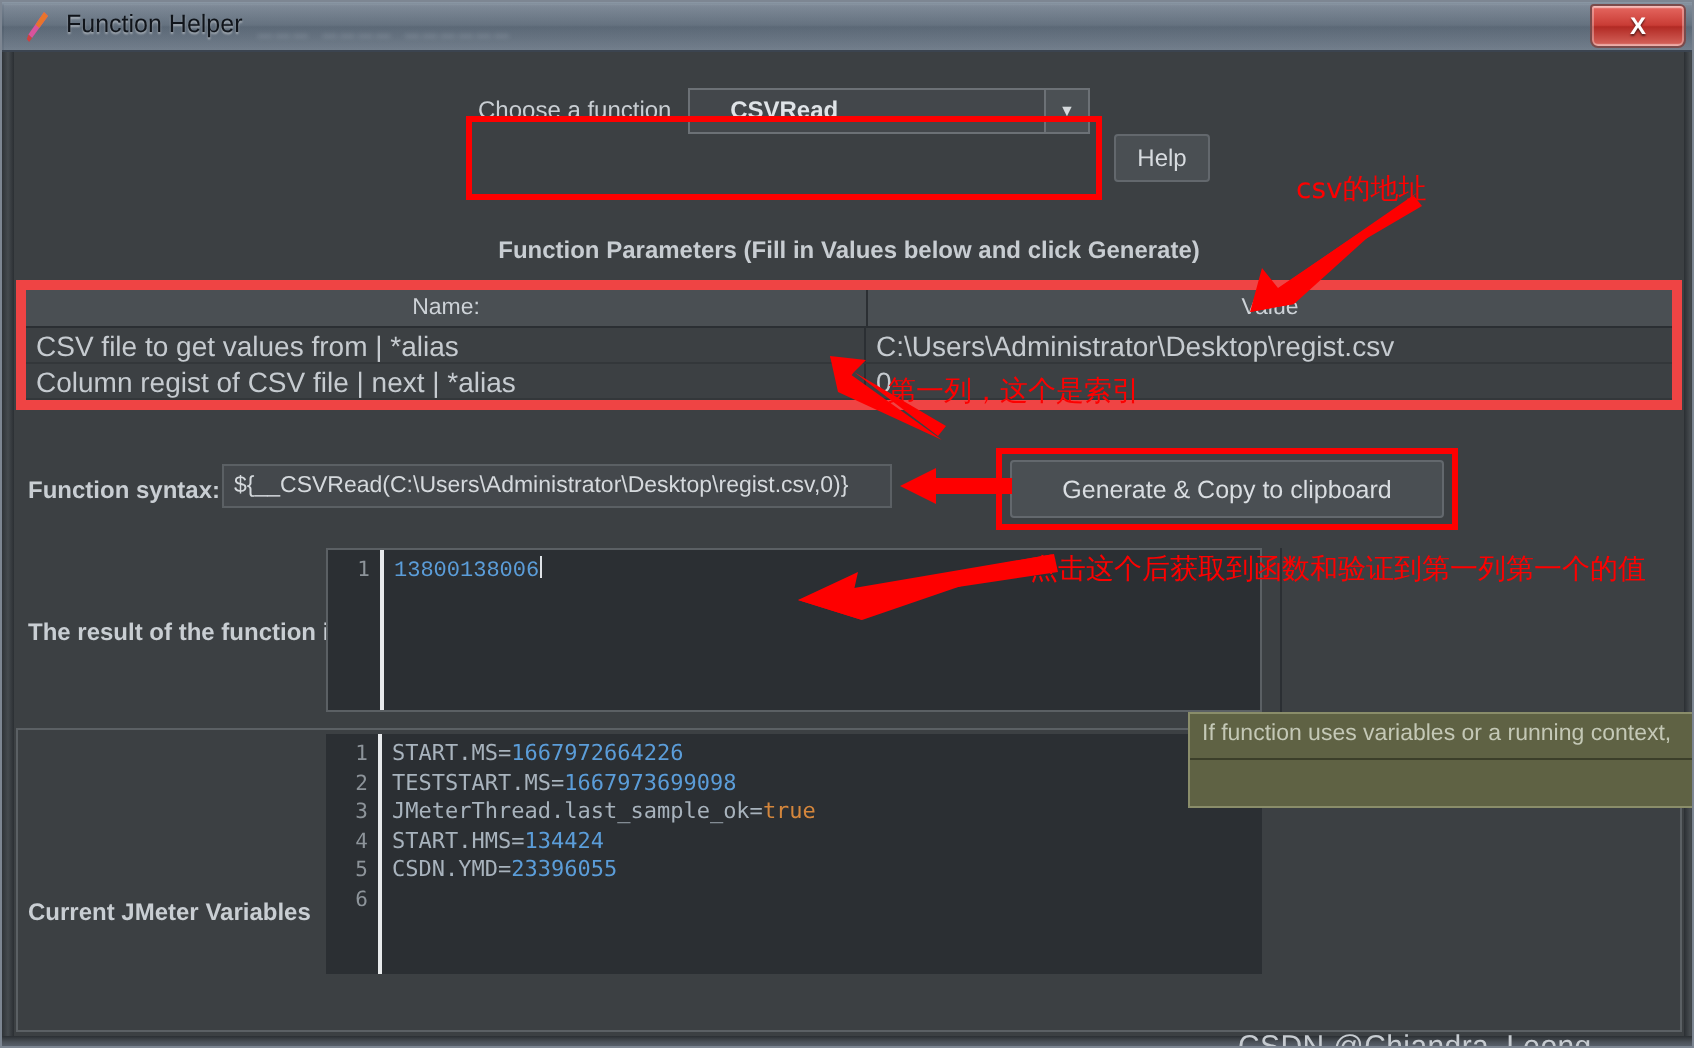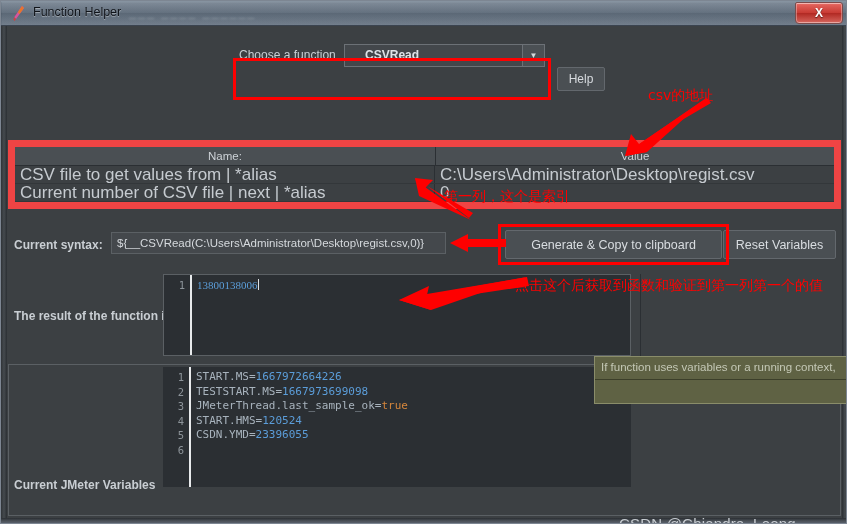--- a/index.html
+++ b/index.html
@@ -191,21 +191,21 @@
     width: 847px;
     text-align: center;
     font-size: 12px;
     font-weight: bold;
     color: #c8cdd2;
   }
   #params-table {
     position: absolute;
     left: 7px; top: 114px;
     width: 833px;
-    border: 7px solid #ef4444;
+    border: 5px solid #ef4444;
     box-sizing: border-box;
   }
   .ptable-head {
     display: flex;
     height: 18px;
     background: #4a4f53;
     border-bottom: 1px solid #2b2f33;
   }
   .ptable-head > div {
     font-size: 11.5px;
@@ -214,21 +214,21 @@
     align-items: center;
     justify-content: center;
   }
   .ptable-row {
     display: flex;
     height: 17px;
     background: #3c4043;
     border-bottom: 1px solid #33373a;
   }
   .ptable-row > div {
-    font-size: 17px;
+    font-size: 14px;
     color: #c6cbd0;
     display: flex;
     align-items: center;
     padding-left: 5px;
     box-sizing: border-box;
     overflow: hidden;
     white-space: nowrap;
   }
   .col-name { width: 420px; border-right: 1px solid #2b2f33; }
   .col-value { flex: 1; }
@@ -316,21 +316,21 @@
     color: #8d949a;
     line-height: 14px;
   }
   #result-caretline {
     width: 2px;
     background: #e8eaec;
   }
   #result-text {
     flex: 1;
     padding: 3px 0 16px 5px;
-    font-family: Liberation Serif, serif;
+    font-family: Liberation Mono, monospace;
     font-size: 11px;
     line-height: 14px;
     color: #5b9dd9;
     white-space: nowrap;
     position: relative;
   }
   #result-caret {
     display: inline-block;
     width: 1px;
     height: 11px;
@@ -345,21 +345,20 @@
     border-right: 1px solid #2b2f33;
   }
 
   
   #vars-label {
     position: absolute;
     left: 13px; top: 423px;
     font-size: 12px;
     font-weight: bold;
     color: #c9ced3;
-    margin-top: 29px;
   }
   #vars-outer {
     position: absolute;
     left: 7px; top: 338px;
     width: 833px; height: 152px;
     box-sizing: border-box;
     border: 1px solid #5b6064;
     background: #3c4043;
   }
   #vars-panel {
@@ -488,40 +487,40 @@
 
     <div id="choose-row">
       <div id="choose-label">Choose a function</div>
       <div id="function-combo">
         <div id="function-combo-value">__CSVRead</div>
         <div id="function-combo-arrow">▼</div>
       </div>
     </div>
     <div id="help-button">Help</div>
 
+    <div id="params-title">Function Parameters (Fill in Values below and click Generate)</div>
 
     <div id="params-table">
       <div class="ptable-head">
         <div class="col-name">Name:</div>
         <div class="col-value">Value</div>
       </div>
       <div class="ptable-row">
         <div class="col-name">CSV file to get values from | *alias</div>
         <div class="col-value">C:\Users\Administrator\Desktop\regist.csv</div>
       </div>
       <div class="ptable-row">
-        <div class="col-name">Current number of CSV file | next | *alias</div>
+        <div class="col-name">Column regist of CSV file | next | *alias</div>
         <div class="col-value">0</div>
       </div>
     </div>
 
-    <div id="syntax-label">Current syntax:</div>
+    <div id="syntax-label">Function syntax:</div>
     <div id="syntax-field">${__CSVRead(C:\Users\Administrator\Desktop\regist.csv,0)}</div>
     <div id="generate-button">Generate &amp; Copy to clipboard</div>
-    <div id="reset-button">Reset Variables</div>
 
     <div id="result-label">The result of the function is</div>
     <div id="result-panel">
       <div id="result-gutter">
         <div class="ln">1</div>
       </div>
       <div id="result-caretline"></div>
       <div id="result-text"><span>13800138006</span><span id="result-caret"></span></div>
     </div>
     <div id="result-scroll-right"></div>
@@ -535,21 +534,21 @@
         <div class="ln">3</div>
         <div class="ln">4</div>
         <div class="ln">5</div>
         <div class="ln">6</div>
       </div>
       <div id="vars-caretline"></div>
       <div id="vars-text">
         <div class="vline"><span class="vkey">START.MS=</span><span class="vnum">1667972664226</span></div>
         <div class="vline"><span class="vkey">TESTSTART.MS=</span><span class="vnum">1667973699098</span></div>
         <div class="vline"><span class="vkey">JMeterThread.last_sample_ok=</span><span class="vbool">true</span></div>
-        <div class="vline"><span class="vkey">START.HMS=</span><span class="vnum">120524</span></div>
+        <div class="vline"><span class="vkey">START.HMS=</span><span class="vnum">134424</span></div>
         <div class="vline"><span class="vkey">CSDN.YMD=</span><span class="vnum">23396055</span></div>
       </div>
     </div>
     <div id="vars-blank"></div>
 
     <div id="tooltip">
       <div id="tooltip-text">If function uses variables or a running context,</div>
       <div id="tooltip-divider"></div>
     </div>
 

